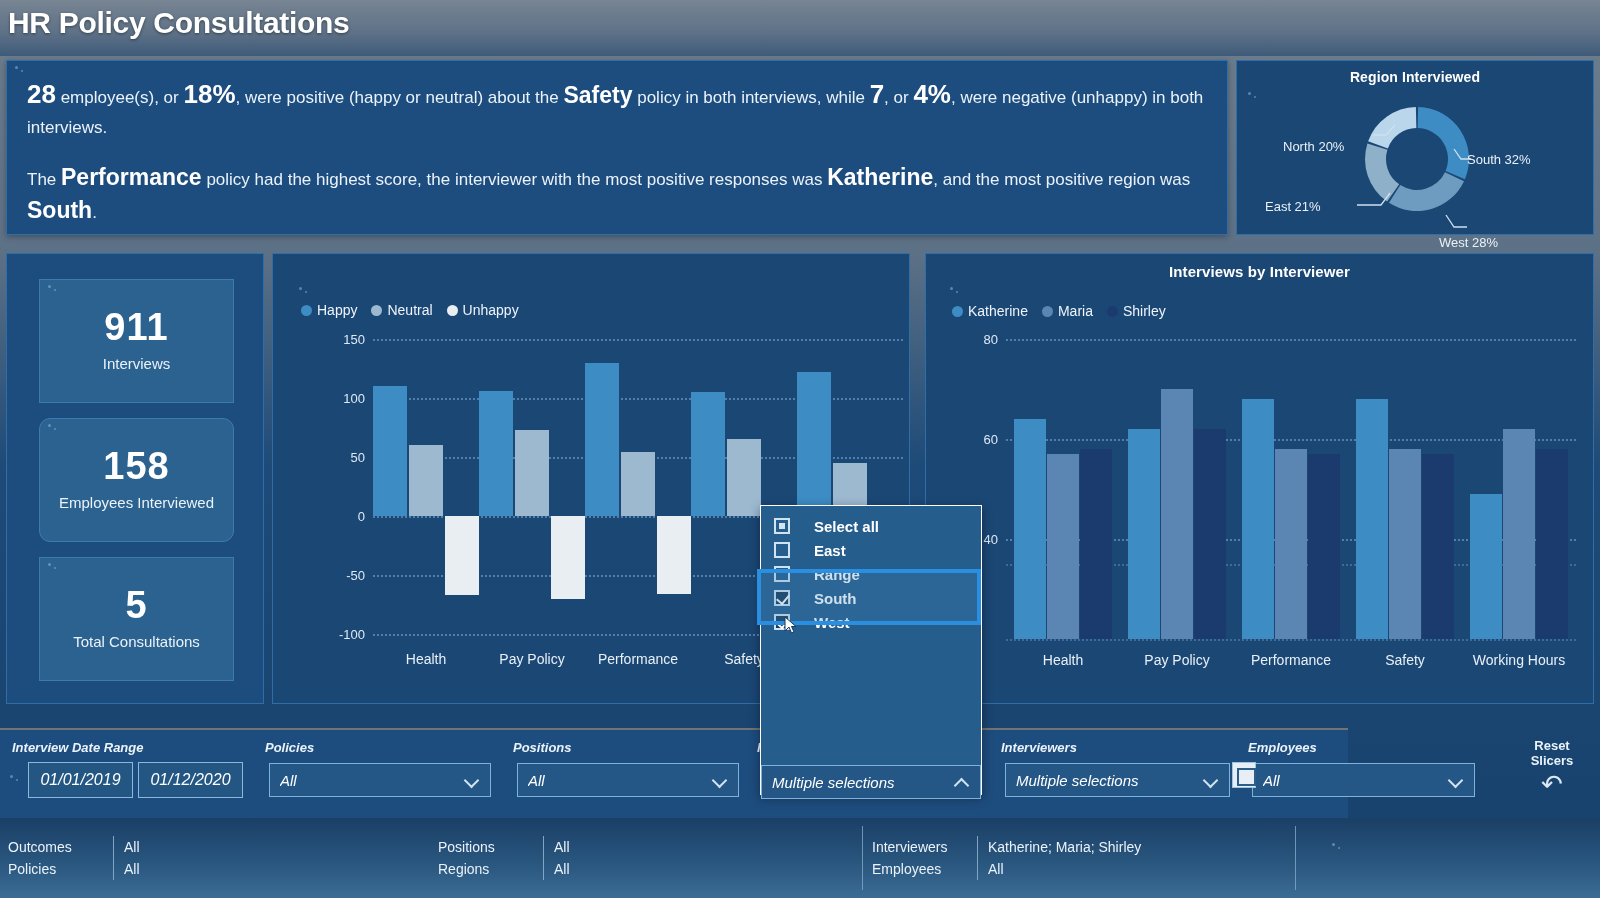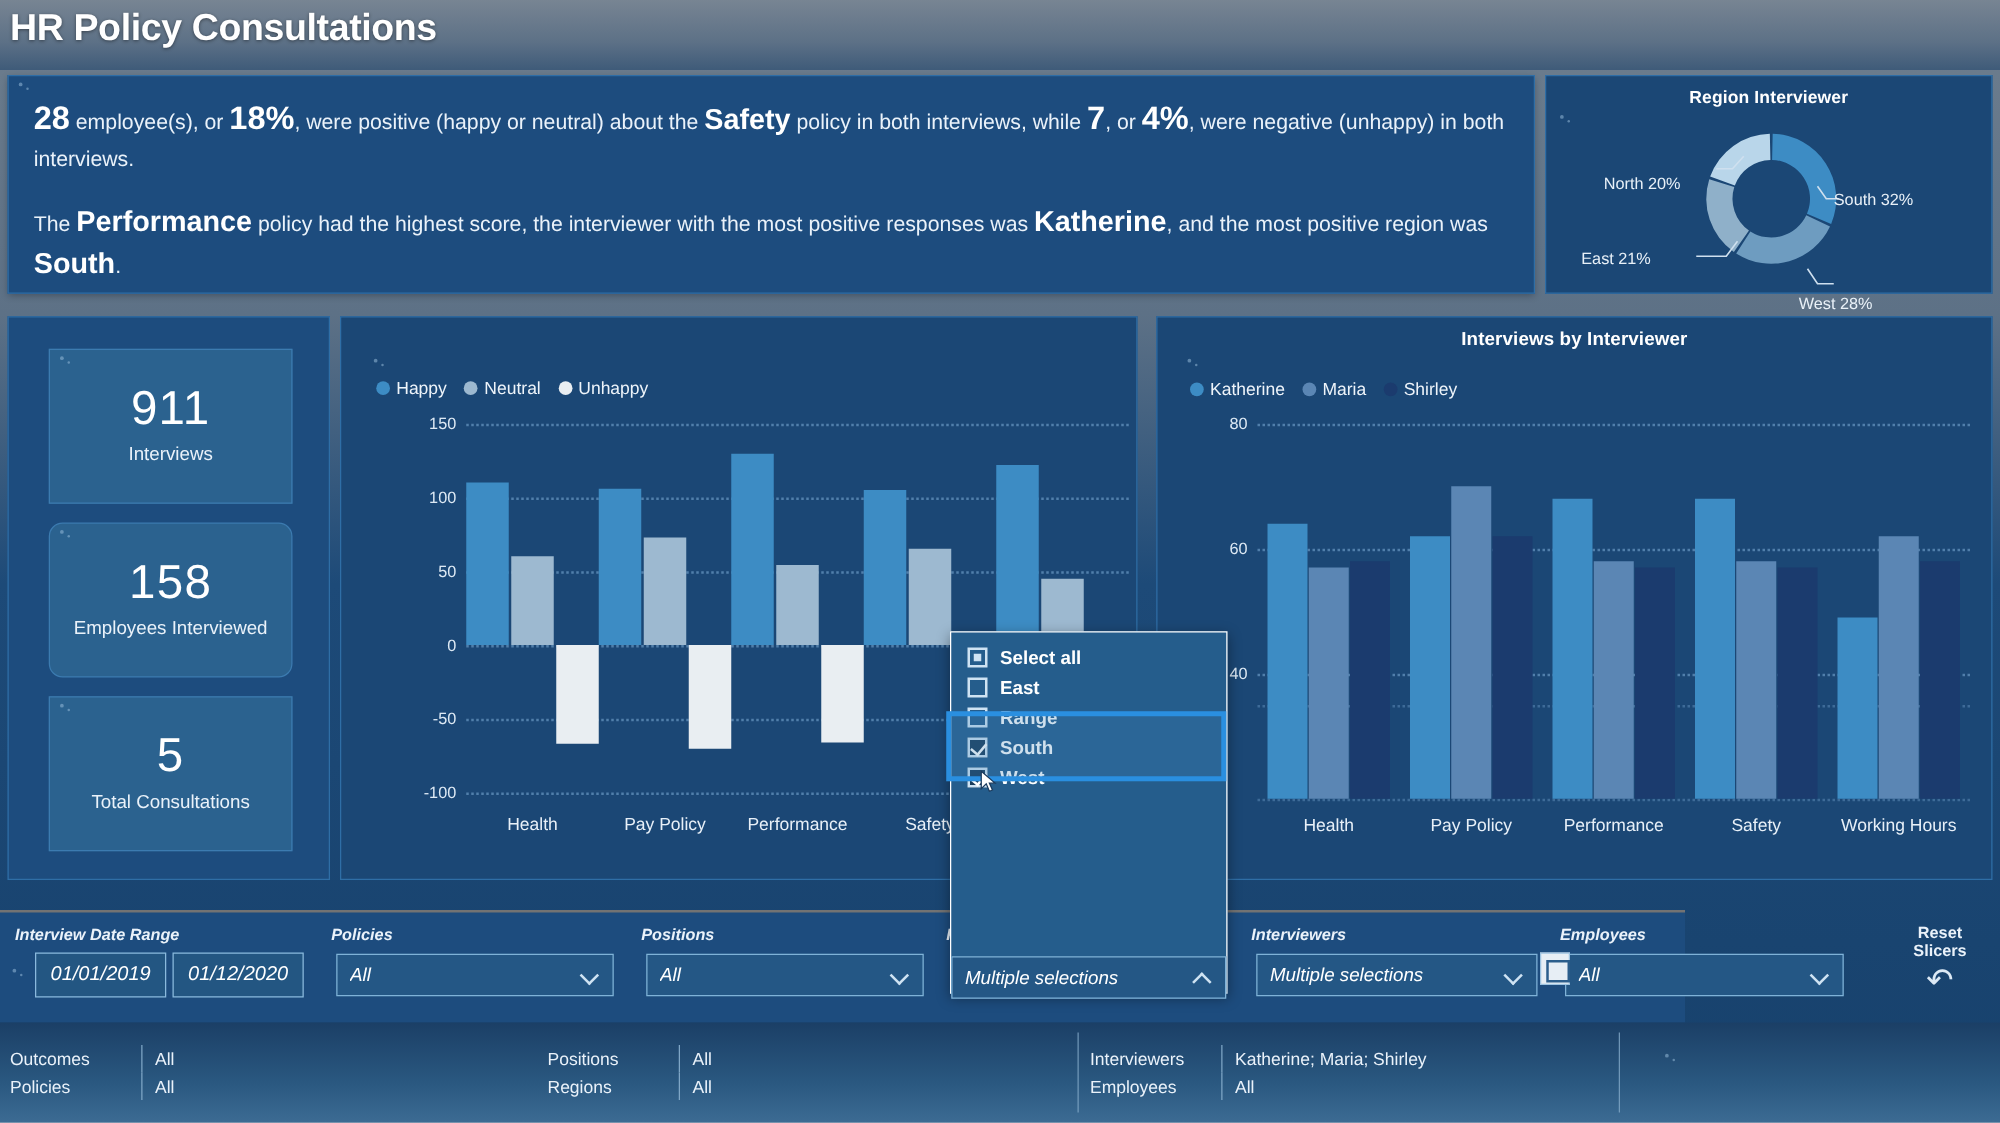--- a/index.html
+++ b/index.html
@@ -64,21 +64,21 @@
   .donut-label {
     position: absolute; font-size: 13px; color: #e9f1f8; white-space: nowrap;
   }
 
   
   #kpi-col { left: 6px; top: 253px; width: 258px; height: 451px; background:#1d4c7e; }
   .kpi {
     position: absolute; left: 32px; width: 195px; height: 124px;
     background: #2b628f; border: 1px solid #3c7bb0;
   }
-  .kpi-value { text-align: center; font-size: 38px; font-weight: normal; color: #fff; margin-top: 26px; letter-spacing: 1px; }
+  .kpi-value { text-align: center; font-size: 38px; font-weight: bold; color: #fff; margin-top: 26px; letter-spacing: 1px; }
   .kpi-label { text-align: center; font-size: 15px; color: #eaf2fa; margin-top: 6px; }
 
   
   #outcome-card { left: 272px; top: 253px; width: 638px; height: 451px; }
   #interviewer-card { left: 925px; top: 253px; width: 669px; height: 451px; }
   .chart-card .panel-title { margin-top: 9px; }
   .legend { position: absolute; display: flex; gap: 14px; align-items: center; font-size: 14px; color: #eef4fa; }
   .legend .item { display: flex; align-items: center; gap: 5px; }
   .dot { width: 11px; height: 11px; border-radius: 50%; display:inline-block; }
 
@@ -127,21 +127,21 @@
   }
 
   
   #region-dropdown {
     position: absolute; left: 760px; top: 505px; width: 222px; height: 290px;
     background: #255d8c; border: 1px solid #ffffff; z-index: 40;
     box-shadow: 0 3px 10px rgba(0,0,0,.4);
   }
   .dd-item {
     position: relative; height: 24px; display:flex; align-items:center;
-    gap: 10px; padding: 0 0 0 13px; font-size: 15px; color: #ffffff; font-weight: 600;
+    gap: 24px; padding: 0 0 0 13px; font-size: 15px; color: #ffffff; font-weight: 600;
   }
   .cb { width: 16px; height: 16px; border: 2px solid #cfe3f3; background: transparent; position: relative; flex: 0 0 16px; }
   .cb.indet:after { content:""; position:absolute; left:3px; top:3px; width:6px; height:6px; background:#cfe3f3; }
   .cb.checked { background: #183c5c; border-color: #cfe3f3; }
   .cb.checked:after {
     content:""; position:absolute; left:3px; top:0px; width:6px; height:10px;
     border-right:2px solid #ffffff; border-bottom:2px solid #ffffff;
     transform: rotate(40deg);
   }
   #dd-highlight {
@@ -172,21 +172,21 @@
   <div id="page-title">HR Policy Consultations</div>
 </div>
 
 <div id="narrative" class="panel">
   <span class="sparkle" style="left:6px; top:4px;"></span>
   <div class="nar-line" id="nar1"><span class="nar-big">28</span><span> employee(s), or </span><span class="nar-big">18%</span><span>, were positive (happy or neutral) about the </span><span class="nar-mid">Safety</span><span> policy in both interviews, while </span><span class="nar-big">7</span><span>, or </span><span class="nar-big">4%</span><span>, were negative (unhappy) in both interviews.</span></div>
   <div class="nar-line" id="nar2"><span>The </span><span class="nar-mid">Performance</span><span> policy had the highest score, the interviewer with the most positive responses was </span><span class="nar-mid">Katherine</span><span>, and the most positive region was </span><span class="nar-mid">South</span><span>.</span></div>
 </div>
 
 <div id="region-card" class="panel">
-  <div class="panel-title">Region Interviewer</div>
+  <div class="panel-title">Region Interviewed</div>
   <span class="sparkle" style="left:9px; top:30px;"></span>
   <div id="donut-wrap">
     <svg width="358" height="149" viewBox="0 0 358 149">
       <g id="donut-slices">
           <path d="M169.13437402179719 20.012374591844726 A52 52 0 0 1 215.93357518626487 92.15867976487279 L196.57578520719636 84.01767447521263 A31 31 0 0 0 168.6762614360714 41.00737716052282 Z" fill="#3d8cc4"></path>
           <path d="M215.00864378246047 94.23032635238948 A52 52 0 0 1 139.97521405593852 115.80195626669583 L151.2929160718095 98.11270469745328 A31 31 0 0 0 196.0243837933899 85.2526945562322 Z" fill="#6e9cc0"></path>
           <path d="M138.09127294461663 114.53784251612416 A52 52 0 0 1 118.39659610603462 56.39543905993698 L138.42873998628988 62.69728097803936 A31 31 0 0 0 150.1697973323676 97.35909842307402 Z" fill="#8fb0c9"></path>
           <path d="M119.1244689436379 54.24662105517423 A52 52 0 0 1 166.86562597820284 20.012374591844726 L167.3237385639286 41.00737716052282 A31 31 0 0 0 138.86266417793797 61.41625485981541 Z" fill="#b9d6ea"></path>
         </g>
       <g id="donut-leaders" stroke="#cfe0ef" stroke-width="1.3" fill="none">

